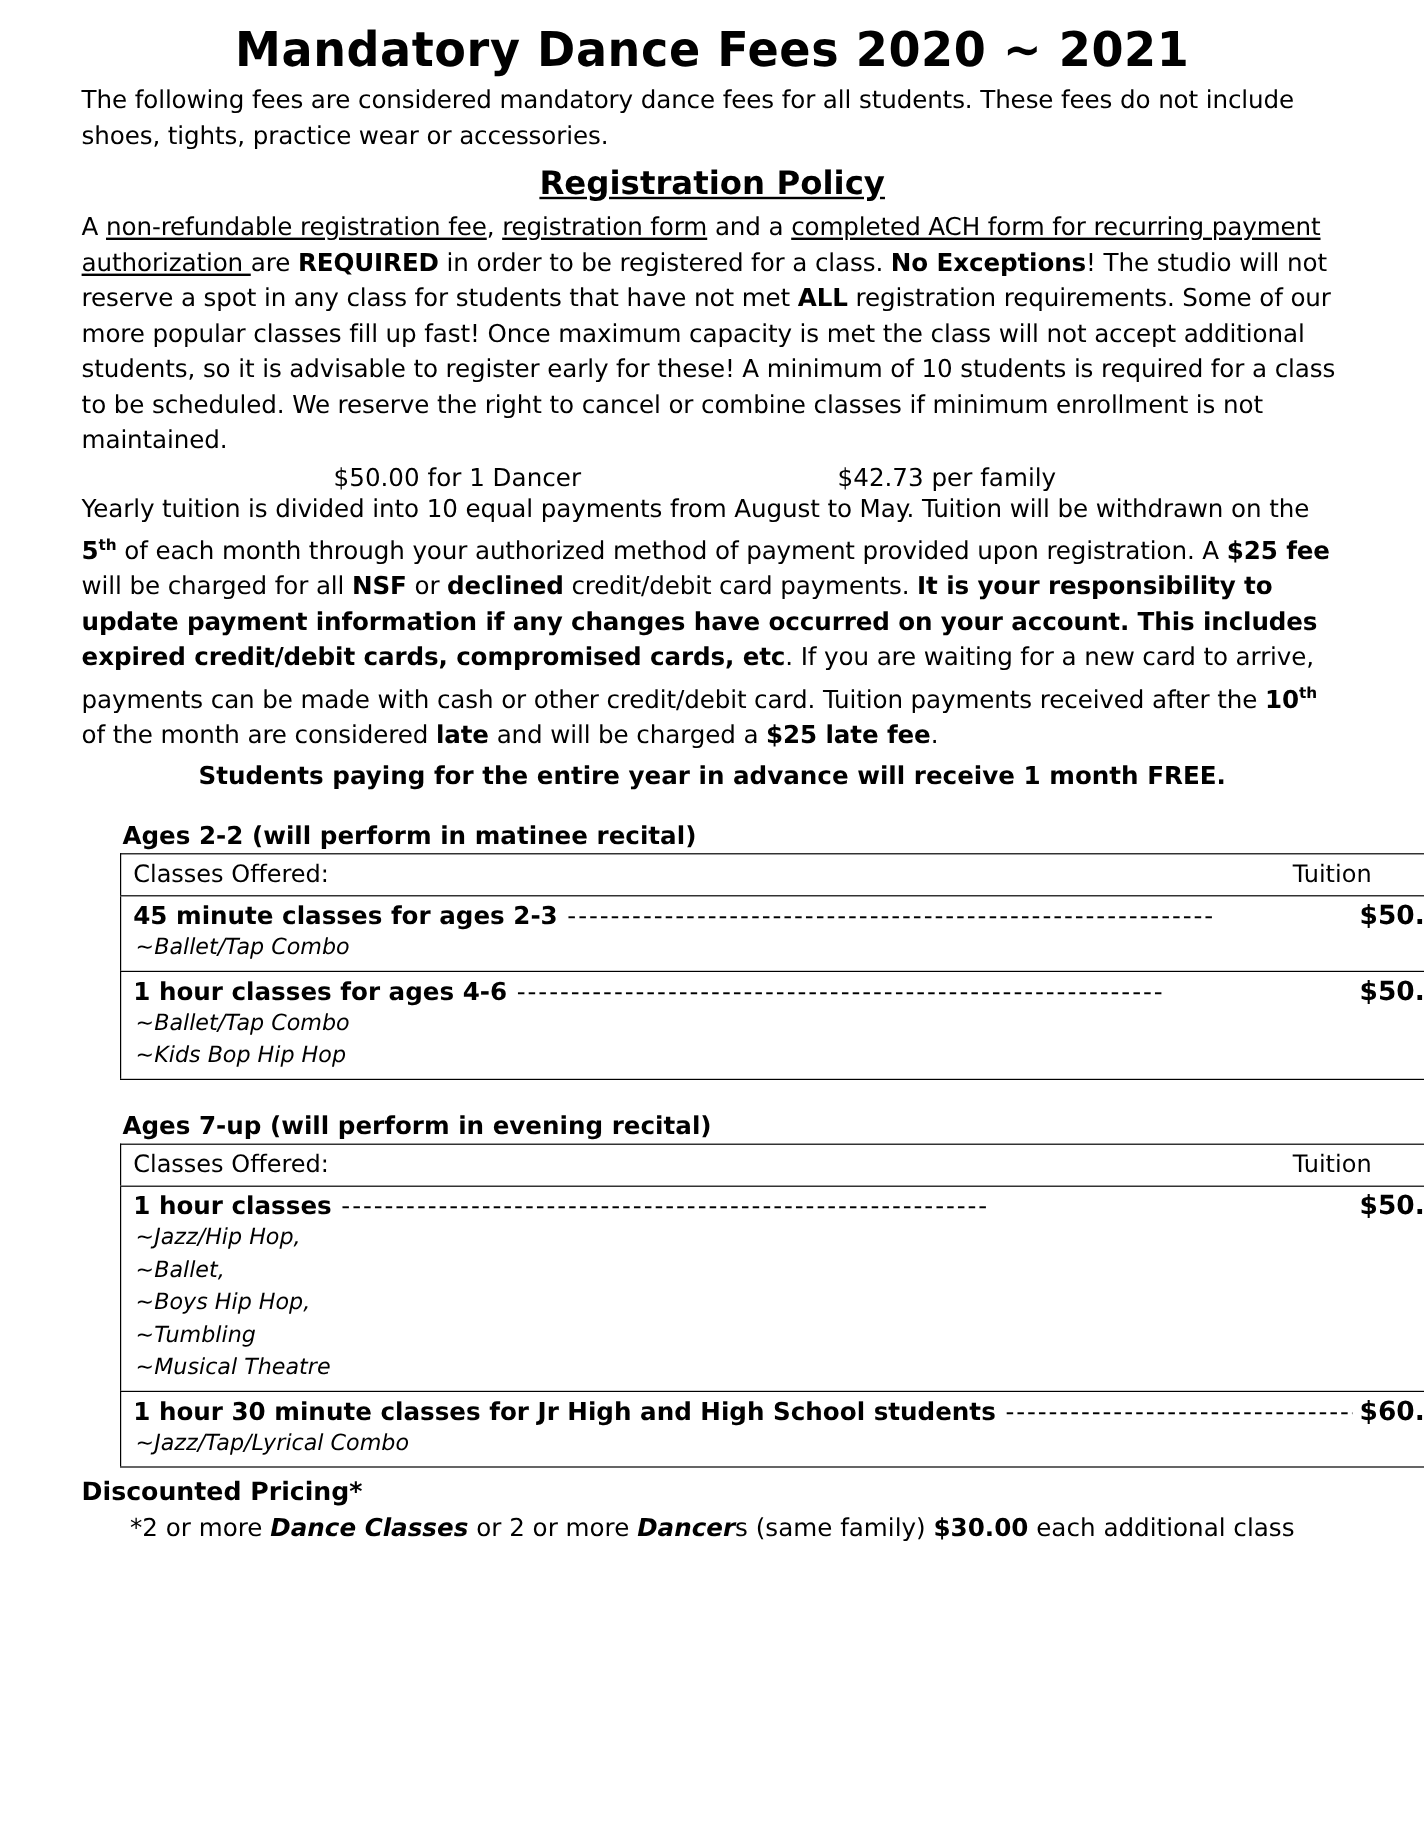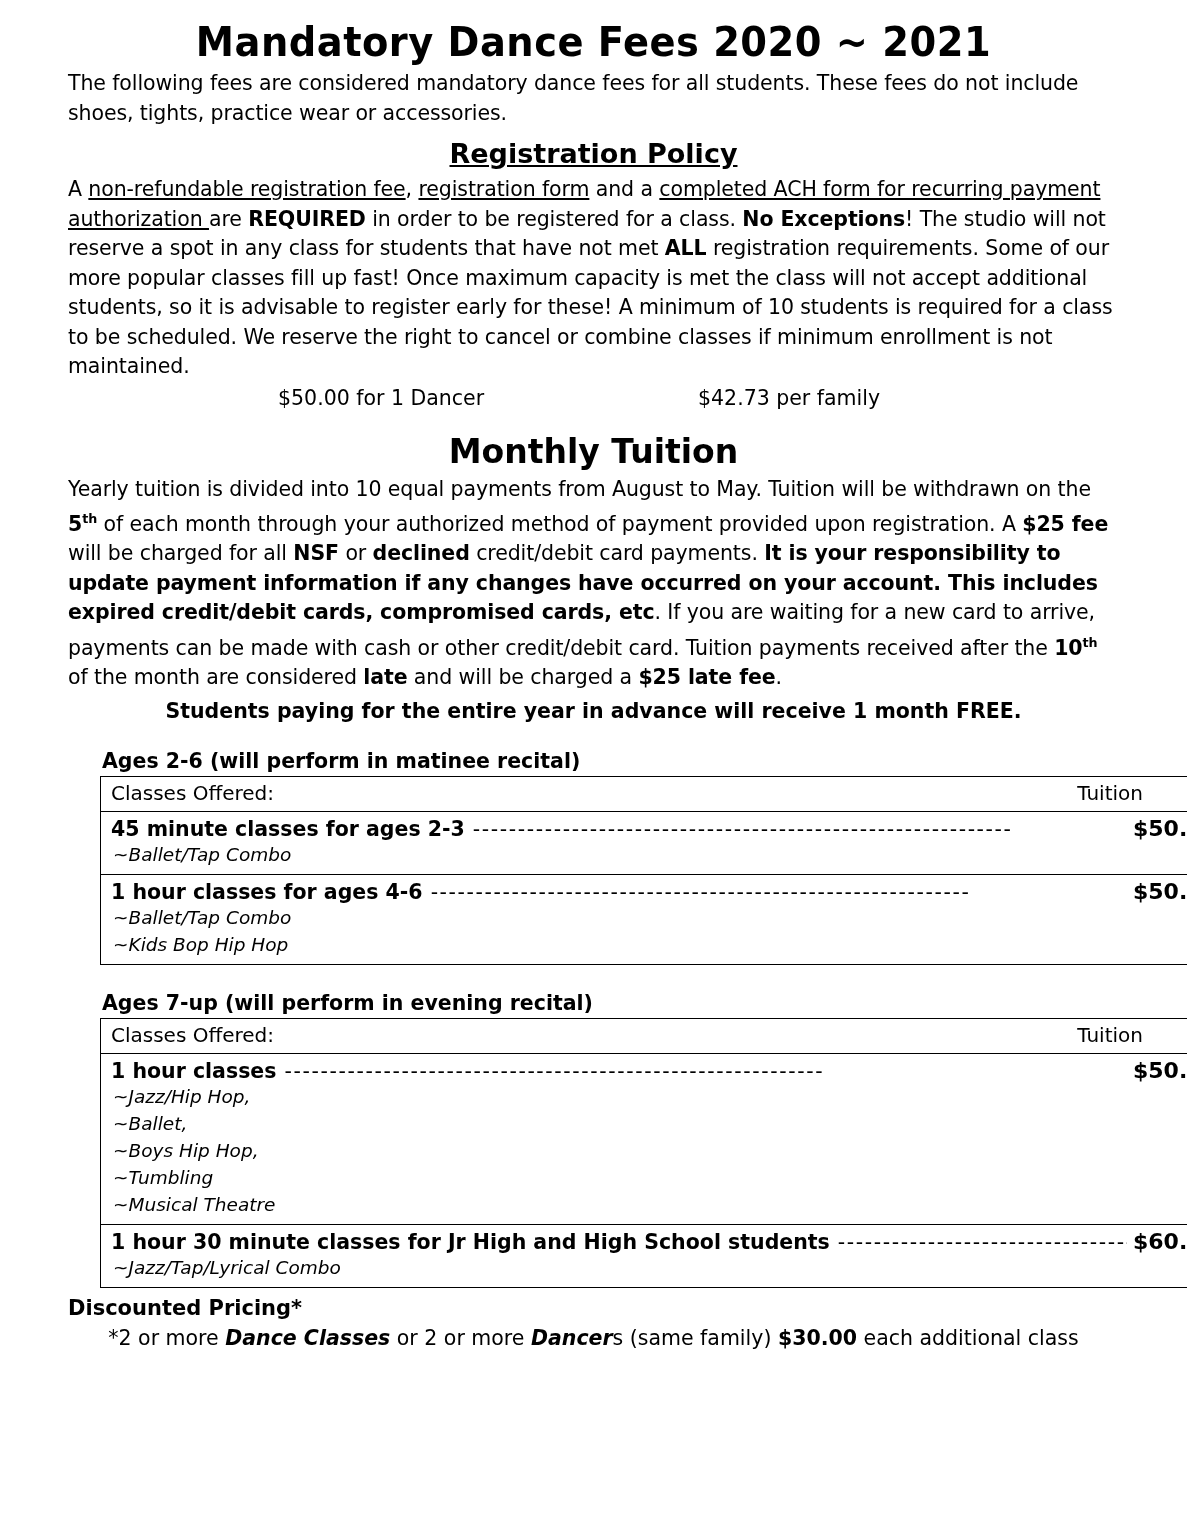--- a/index.html
+++ b/index.html
@@ -172,30 +172,29 @@
   <div class="sec-head underline">Registration Policy</div>
 
   <p class="para tight"><span>A </span><span class="u">non-refundable registration fee</span><span>, </span><span class="u">registration form</span><span> and a </span><span class="u">completed ACH form for recurring payment authorization </span><span>are </span><b>REQUIRED</b><span> in order to be registered for a class.  </span><b>No Exceptions</b><span>! The studio will not reserve a spot in any class for students that have not met </span><b>ALL</b><span> registration requirements. Some of our more popular classes fill up fast! Once maximum capacity is met the class will not accept additional students, so it is advisable to register early for these! A minimum of 10 students is required for a class to be scheduled. We reserve the right to cancel or combine classes if minimum enrollment is not maintained.</span></p>
 
 
   <div class="fee-row">
     <div class="fee-a">$50.00 for 1 Dancer</div>
     <div class="fee-b">$42.73 per family</div>
   </div>
 
-  <div class="sec-head big">Monthly Tuition</div>
 
   <p class="para tight"><span>Yearly tuition is divided into 10 equal payments from August to May.  Tuition will be withdrawn on the </span><b>5</b><sup>th</sup><span> of each month through your authorized method of payment provided upon registration.  A </span><b>$25 fee</b><span> will be charged for all </span><b>NSF</b><span> or </span><b>declined</b><span> credit/debit card payments. </span><b>It is your responsibility to update payment information if any changes have occurred on your account. This includes expired credit/debit cards, compromised cards, etc</b><span>. If you are waiting for a new card to arrive, payments can be made with cash or other credit/debit card. Tuition payments received after the </span><b>10</b><sup>th</sup><span> of the month are considered </span><b>late</b><span> and will be charged a </span><b>$25 late fee</b><span>.</span></p>
 
   <div class="center-line">Students paying for the entire year in advance will receive 1 month FREE.</div>
 
   <div class="spacer-tables"></div>
 
   <div class="table-block">
-    <div class="table-caption">Ages 2-6 (will perform in matinee recital)</div>
+    <div class="table-caption">Ages 2-2 (will perform in matinee recital)</div>
     <table class="fee-table">
       <tbody>
           <tr class="hdr">
         <td>
           <div class="cell-head">
             <span>Classes Offered:</span>
             <span class="lbl-right">Tuition</span>
           </div>
         </td>
       </tr>

